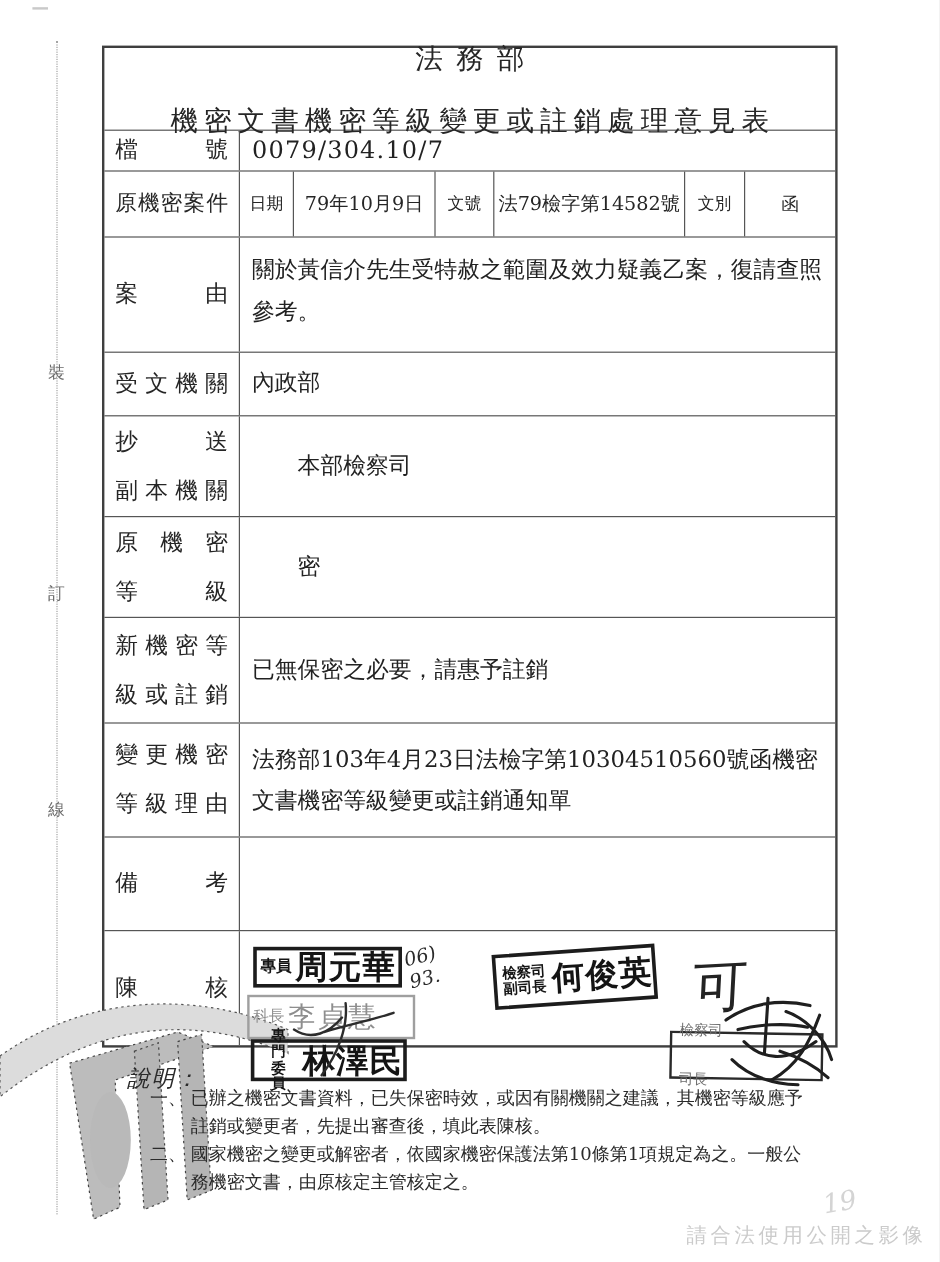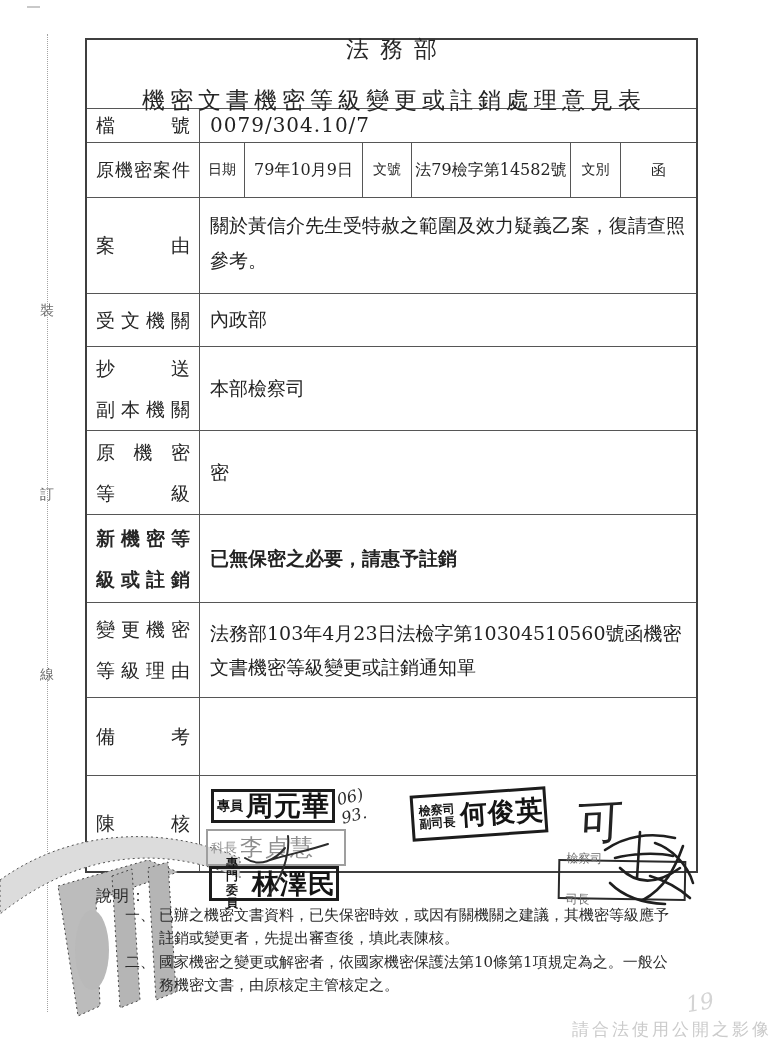--- a/index.html
+++ b/index.html
@@ -31,21 +31,21 @@
   .lbl { width:100%; font-size:19px; color:#262626;
     text-align:justify; text-align-last:justify; white-space:pre-line; line-height:2.15; }
   .lbl.sm { font-size:18px; }
   .valcell { flex:1; display:flex; align-items:center; padding:4px 10px;
     font-size:19px; line-height:1.85; color:#222; }
   .subcell { display:flex; align-items:center; justify-content:center;
     border-right:1px solid #565656; font-size:14px; color:#262626; }
   .subcell.val { font-size:16px; }
   .subcell.last { border-right:none; }
   .h36{height:34px;} .h56{height:55px;} .h97{height:96px;} .h54{height:53px;}
-  .h85{height:84px;} .h89{height:88px;font-weight:bold;} .h96{height:95px;} .h79{height:78px;}
+  .h85{height:84px;gap:38px;} .h89{height:88px;} .h96{height:95px;} .h79{height:78px;}
   .h97b{height:96px;}
   .fileval { font-size:20px; letter-spacing:1px; }
 
   
   .stamp { position:absolute; z-index:6; display:flex; align-items:center;
     color:#141414; background:transparent; }
   .stamp-border2 { border:3px solid #1c1c1c; }
   .stamp-border1 { border:2px solid #2a2a2a; }
   .stamp-light { border:2px solid #9f9f9f; color:#8e8e8e; }
   .stamp .t-sm { font-size:13px; line-height:1.05; font-weight:bold; margin:0 3px; }
@@ -54,21 +54,21 @@
   .stamp .t-name-md { font-size:23px; letter-spacing:2px; white-space:nowrap; }
   .hand-note { position:absolute; left:339px; top:787px; z-index:6; color:#2b2b2b;
     font-size:16px; font-style:italic; transform:rotate(-14deg); line-height:1.2; }
   .approve-mark { position:absolute; left:577px; top:792px; z-index:6;
     font-size:46px; color:#232323; transform:rotate(-3deg) skewX(-6deg); }
   .sig-svg { position:absolute; z-index:7; }
 
   
   .notes { position:absolute; left:92px; top:886px; width:575px; z-index:5;
     font-size:15px; color:#2a2a2a; }
-  .notes-heading { position:absolute; left:4px; top:0; font-size:16px; letter-spacing:1px; }
+  .notes-heading { position:absolute; left:14px; top:0; font-size:19px; letter-spacing:1px;font-style:italic; }
   .notes-items { position:absolute; left:33px; top:18px; width:555px; }
   .note-item { display:flex; line-height:1.55; }
   .note-num { flex:0 0 34px; }
   .note-text { flex:1; }
 
   
   .artifact { position:absolute; left:0; top:818px; z-index:4; }
   .watermark { position:absolute; left:572px; top:1018px; z-index:2;
     font-size:17px; letter-spacing:3px; color:#cbcbcb; }
   .page-mark { position:absolute; left:686px; top:990px; z-index:2;

